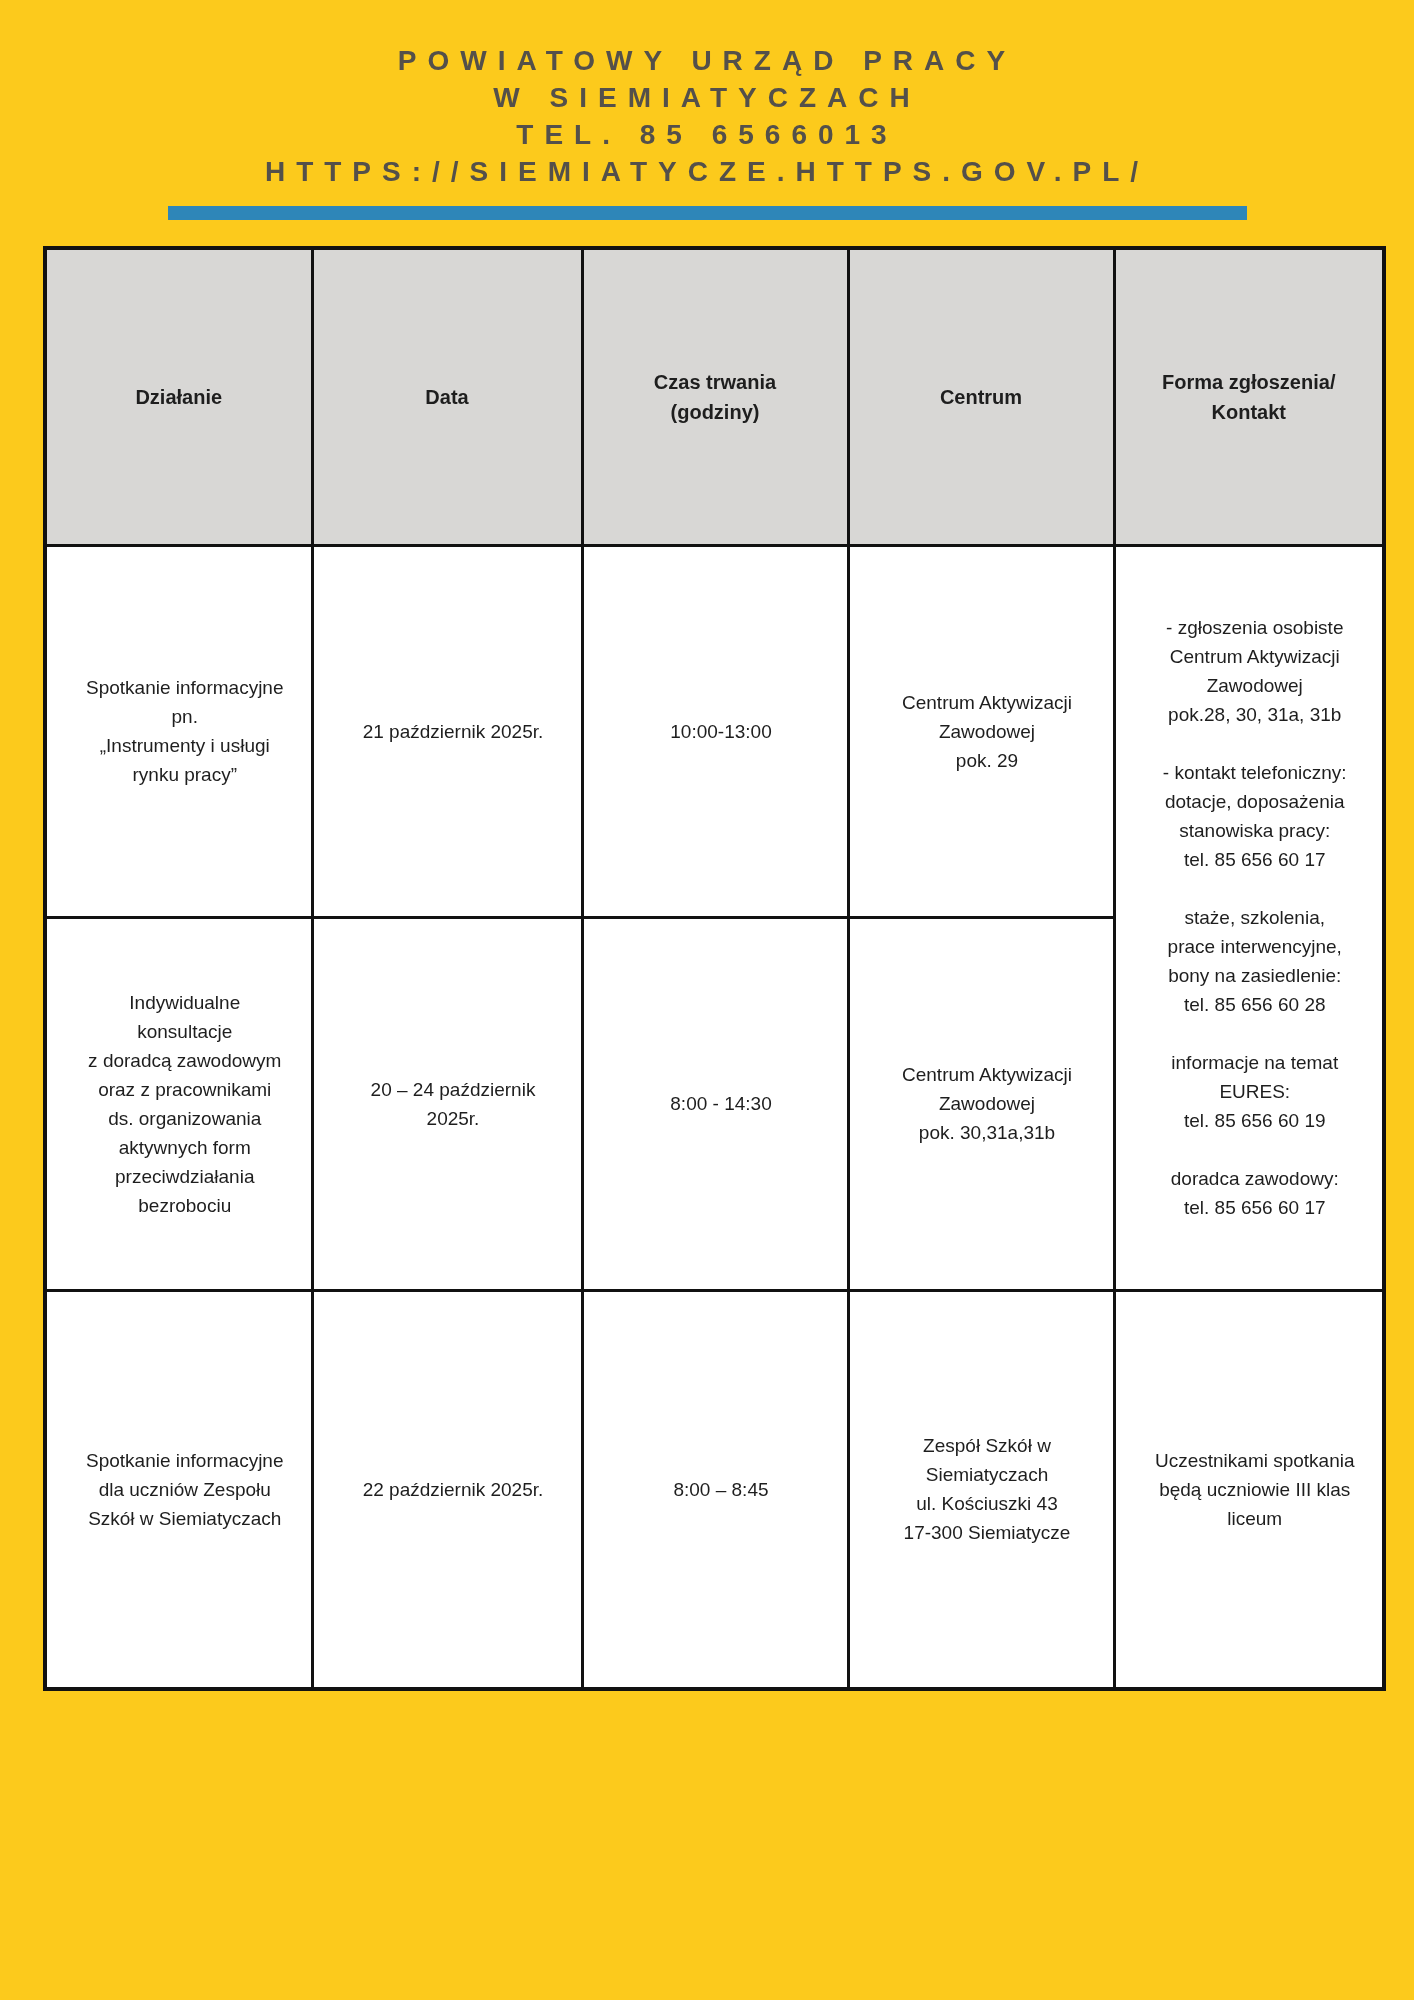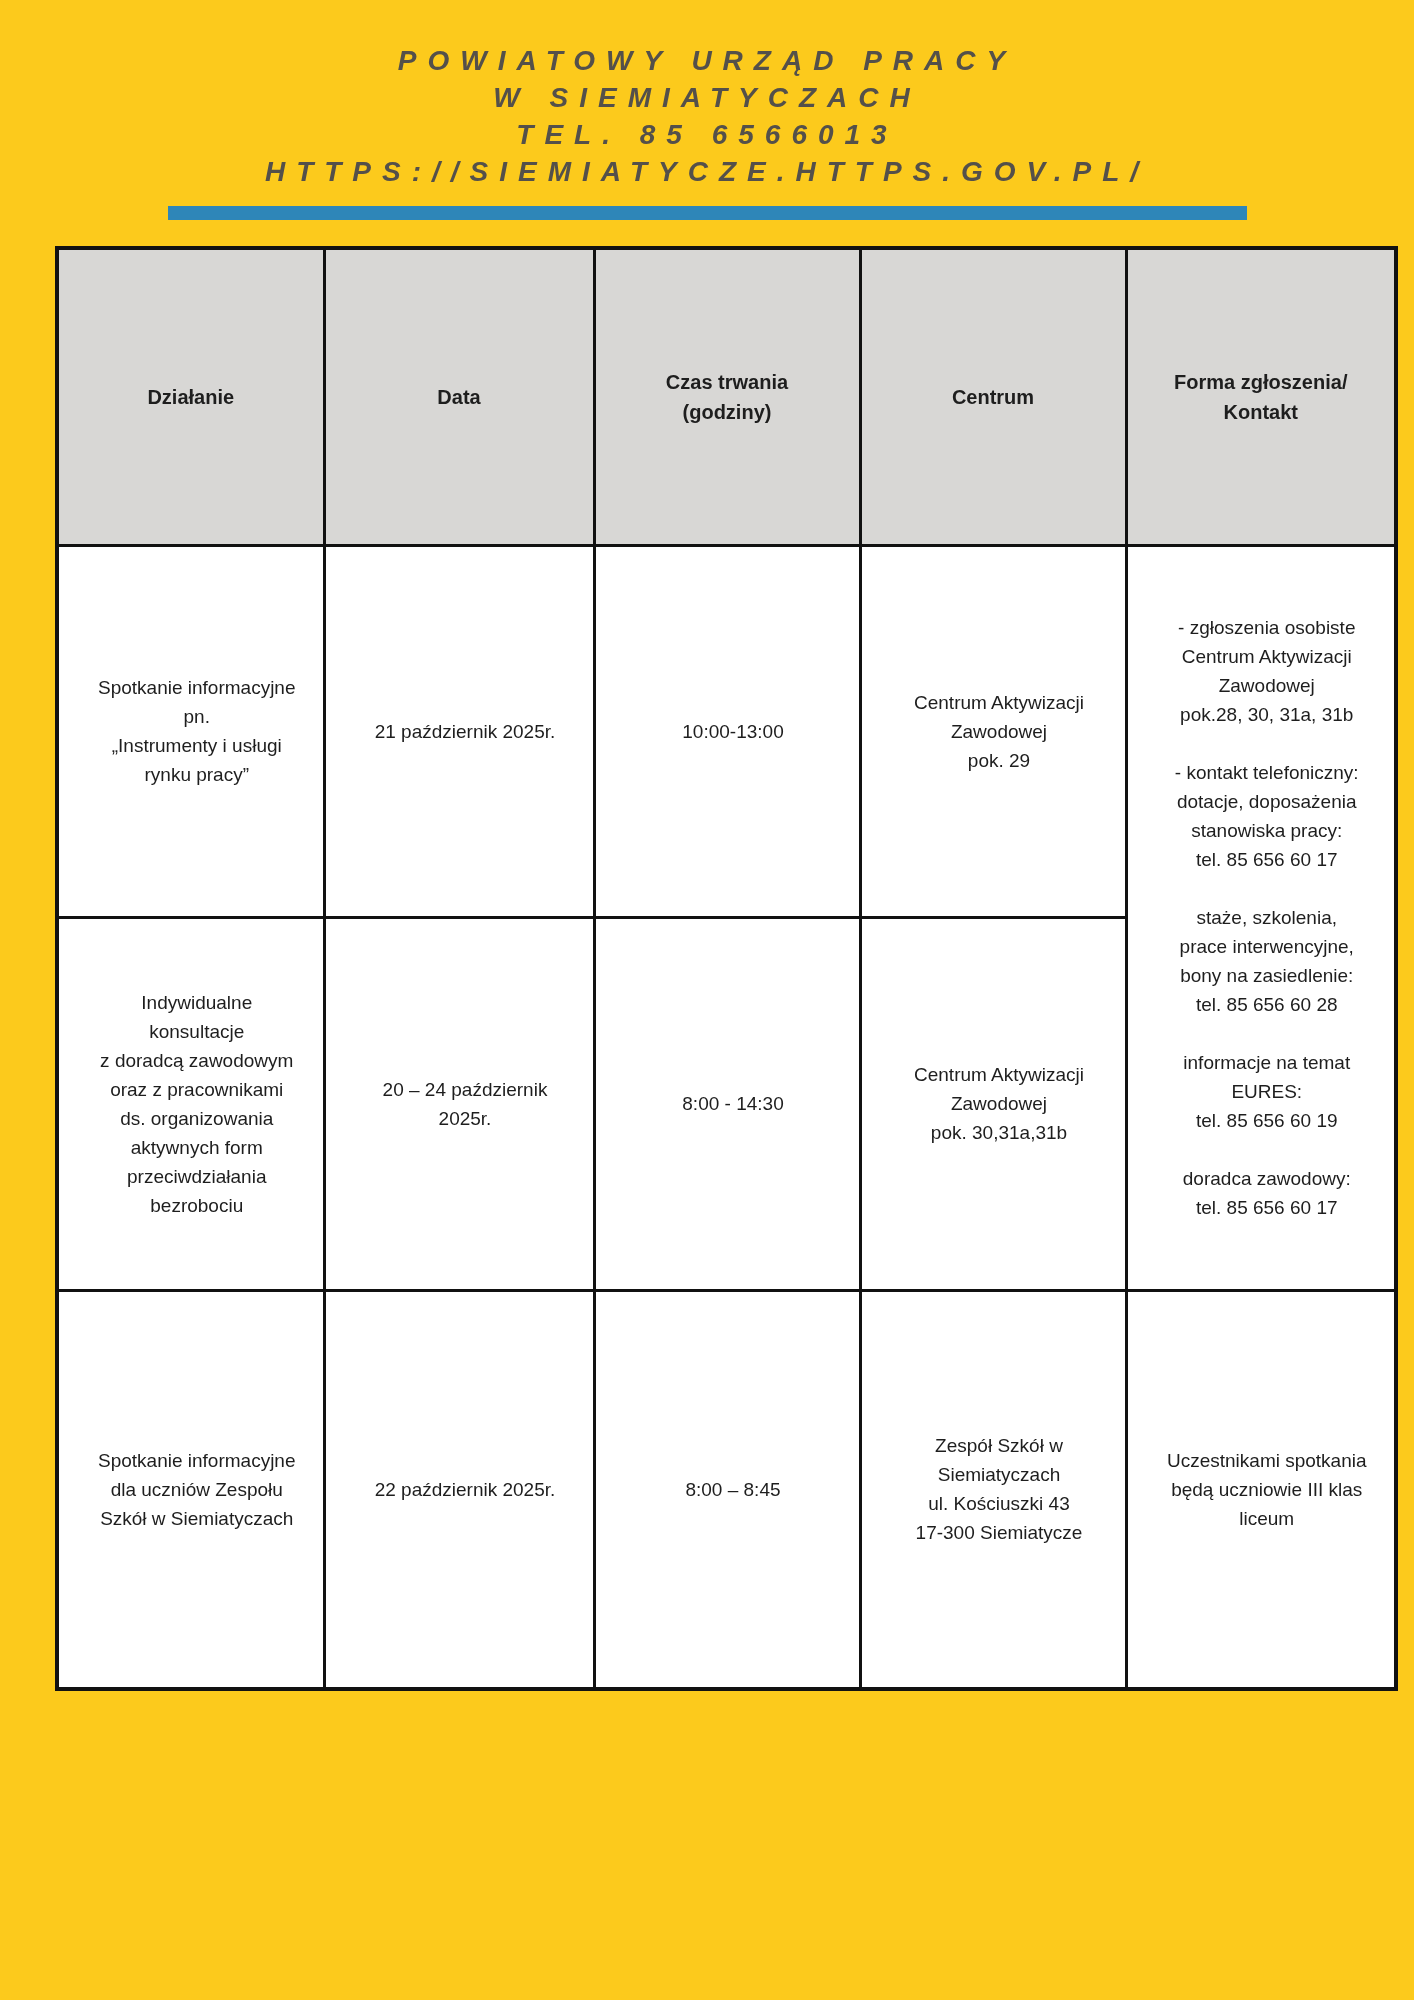--- a/index.html
+++ b/index.html
@@ -23,37 +23,35 @@
     padding-top:42px;
     text-align:center;
   }
   .header-line{
     font-size:28px;
     font-weight:bold;
     letter-spacing:11px;
     line-height:37px;
     color:var(--c-header_text);
     white-space:nowrap;
-    font-style:italic;
   }
   .divider-bar{
     width:1079px;
     height:14px;
     margin:16px auto 0 auto;
     background:var(--c-divider);
   }
   
   .table-wrap{
     margin:26px 0 0 43px;
   }
   table.schedule{
     width:1339px;
     table-layout:fixed;
     border-collapse:collapse;
-    margin-left:12px;
   }
   table.schedule th,
   table.schedule td{
     border:3px solid var(--c-border);
     text-align:center;
     vertical-align:middle;
     white-space:pre-line;
     color:var(--c-text);
     padding:6px 8px;
   }

